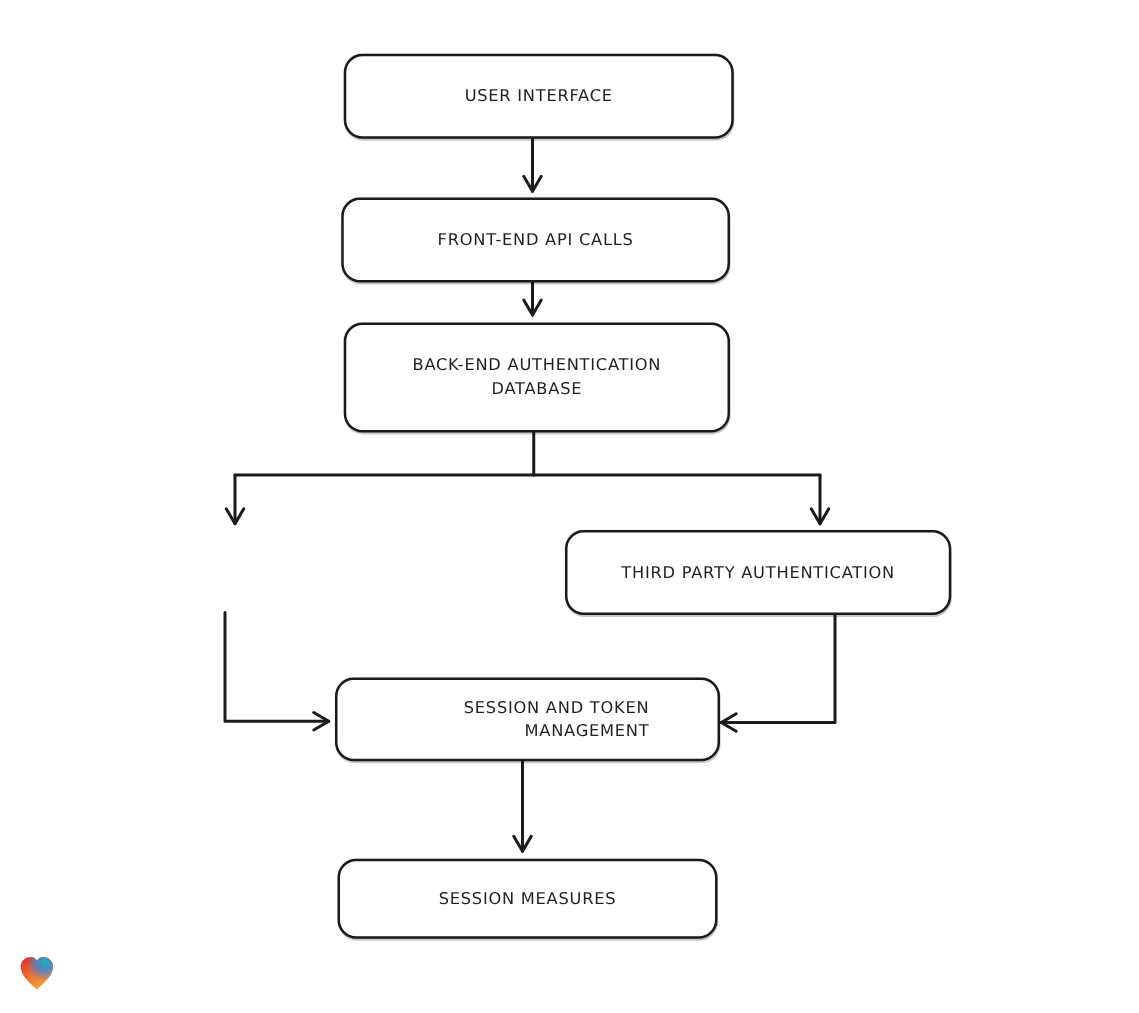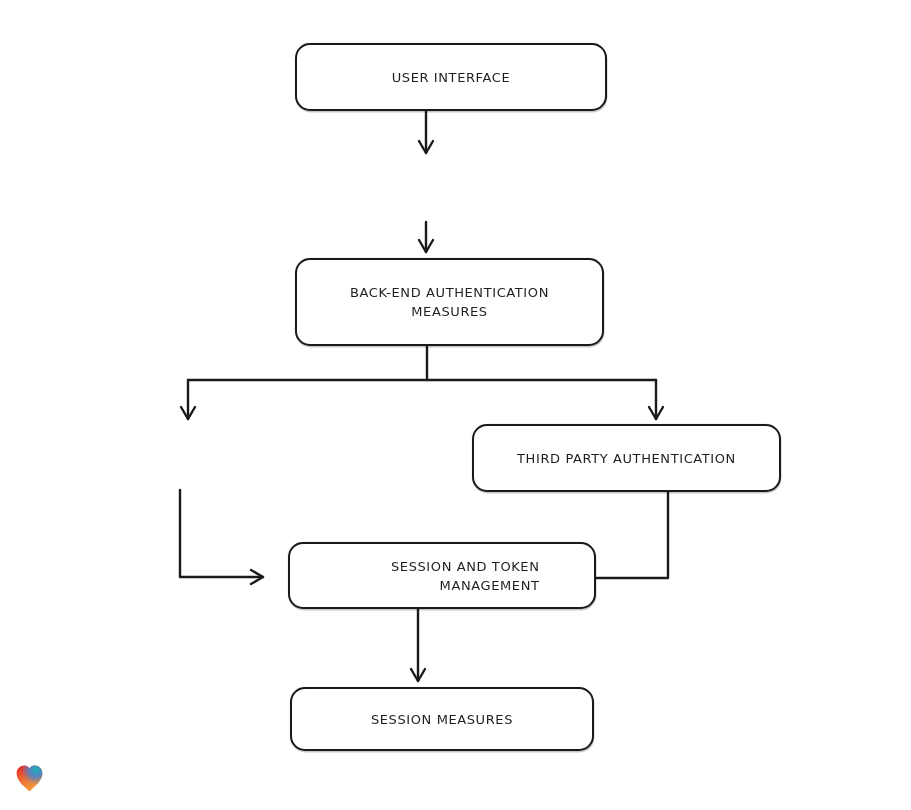--- a/index.html
+++ b/index.html
@@ -6,21 +6,20 @@
   .canvas {
     position:relative; width:911px; height:810px; background:#ffffff;
     font-family:"DejaVu Sans", "Liberation Sans", sans-serif; overflow:hidden;
   }
   .edges { position:absolute; left:0; top:0; z-index:1; }
   .node {
     position:absolute; z-index:2; background:#ffffff;
     border:2.6px solid #1a1a1a; border-radius:15px;
     display:flex; align-items:center; justify-content:center; text-align:center;
     box-shadow:0.5px 1.5px 0 rgba(0,0,0,0.22), -0.5px -0.5px 0 rgba(0,0,0,0.08);
-    margin-left:20px;
   }
   .node .label {
     font-size:13px; letter-spacing:0.6px; color:#1f1f1f; line-height:19px;
     white-space:pre-line;
   }
   #n1 { left:275px; top:43px;  width:308px; height:64px; }
   #n2 { left:273px; top:158px; width:307px; height:64px; }
   #n3 { left:275px; top:258px; width:305px; height:84px; }
   #n4 { left:63px;  top:423px; width:309px; height:67px; }
   #n5 { left:452px; top:424px; width:305px; height:64px;text-align:right; }
@@ -51,23 +50,26 @@
       <path d="M180,490 L180,577 L263,577" marker-end="url(#arrow)"></path>
       <path d="M668,488 L668,578 L577,578" marker-end="url(#arrow)"></path>
       <path d="M418,605 L418,681" marker-end="url(#arrow)"></path>
     </g>
   </svg>
 
   <div class="node" id="n1">
     <span class="label">USER INTERFACE</span>
   </div>
 
+  <div class="node" id="n2">
+    <span class="label">FRONT-END API CALLS</span>
+  </div>
 
   <div class="node" id="n3">
-    <span class="label">BACK-END AUTHENTICATION MEASURES</span>
+    <span class="label">BACK-END AUTHENTICATION DATABASE</span>
   </div>
 
 
   <div class="node" id="n5">
     <span class="label">THIRD PARTY AUTHENTICATION</span>
   </div>
 
   <div class="node" id="n6">
     <span class="label">SESSION AND TOKEN MANAGEMENT</span>
   </div>

